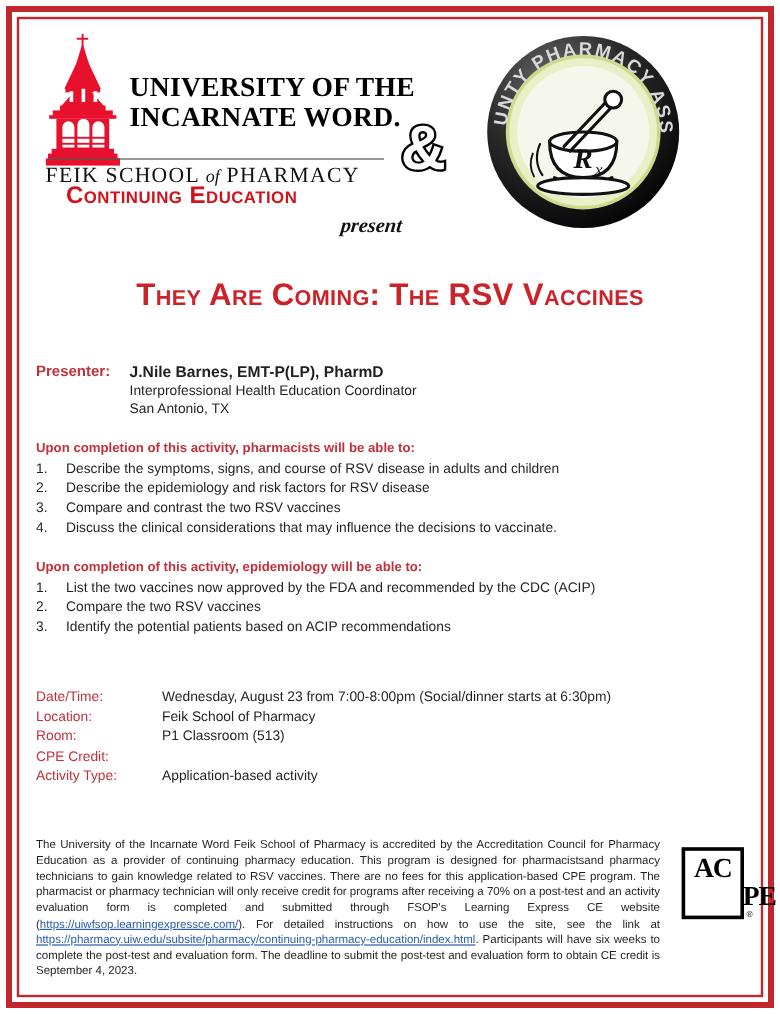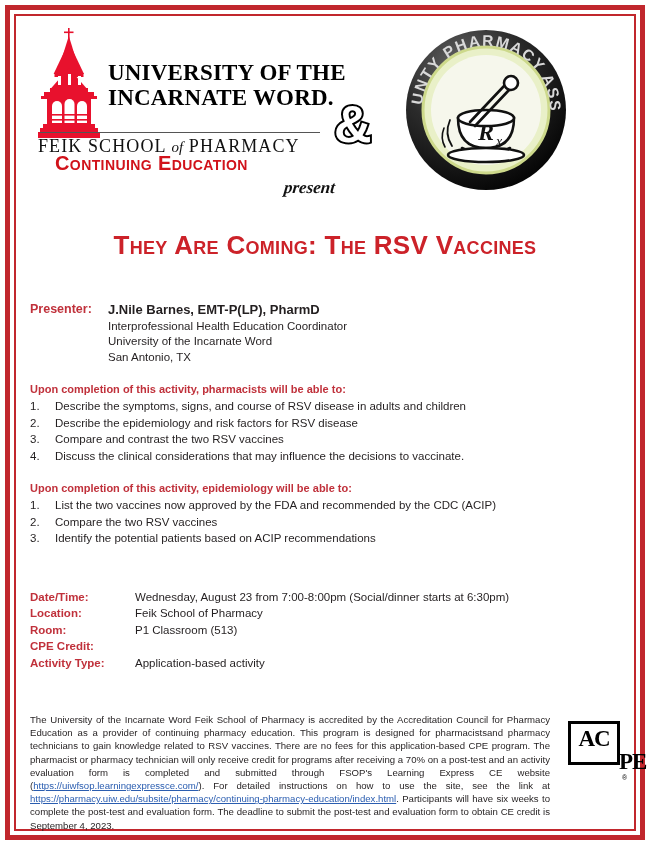--- a/index.html
+++ b/index.html
@@ -190,21 +190,21 @@
     margin-top: 42px;
   }
   .detail-row {
     display: flex;
     font-size: 11.5px;
     line-height: 16.5px;
   }
   .detail-label {
     width: 105px;
     flex: 0 0 105px;
-    font-weight: bold;
+    font-weight: normal;
     color: #c0313b;
   }
   .detail-value { color: #231f20; }
 
   
   .accred-wrap {
     position: relative;
     margin-top: 42px;
     padding-left: 8px;
   }
@@ -219,21 +219,21 @@
     color: #2a5db0;
   }
   .acpe-logo {
     position: absolute;
     right: 2px;
     top: 8px;
     width: 58px;
     height: 62px;
   }
   .acpe-box {
-    width: 52px; height: 44px;
+    width: 52px; height: 60px;
     border: 3px solid #000;
     box-sizing: border-box;
     position: relative;
     background: #fff;
   }
   .acpe-ac, .acpe-pe {
     position: absolute;
     left: 0; right: 0;
     text-align: center;
     font-family: "Liberation Serif", serif;
@@ -343,21 +343,20 @@
     <div class="present">present</div>
   </div>
 
   <div class="title">They Are Coming: The RSV Vaccines</div>
 
   <div class="presenter-block">
     <div class="presenter-label">Presenter:</div>
     <div class="presenter-info">
       <div class="presenter-name">J.Nile Barnes, EMT-P(LP), PharmD</div>
       <div>Interprofessional Health Education Coordinator</div>
-      <div>University of the Incarnate Word</div>
       <div>San Antonio, TX</div>
     </div>
   </div>
 
   <div class="obj-section">
     <div class="obj-heading">Upon completion of this activity, pharmacists will be able to:</div>
     <div class="obj-row">
       <div class="obj-num">1.</div>
       <div>Describe the symptoms, signs, and course of RSV disease in adults and children</div>
     </div>

